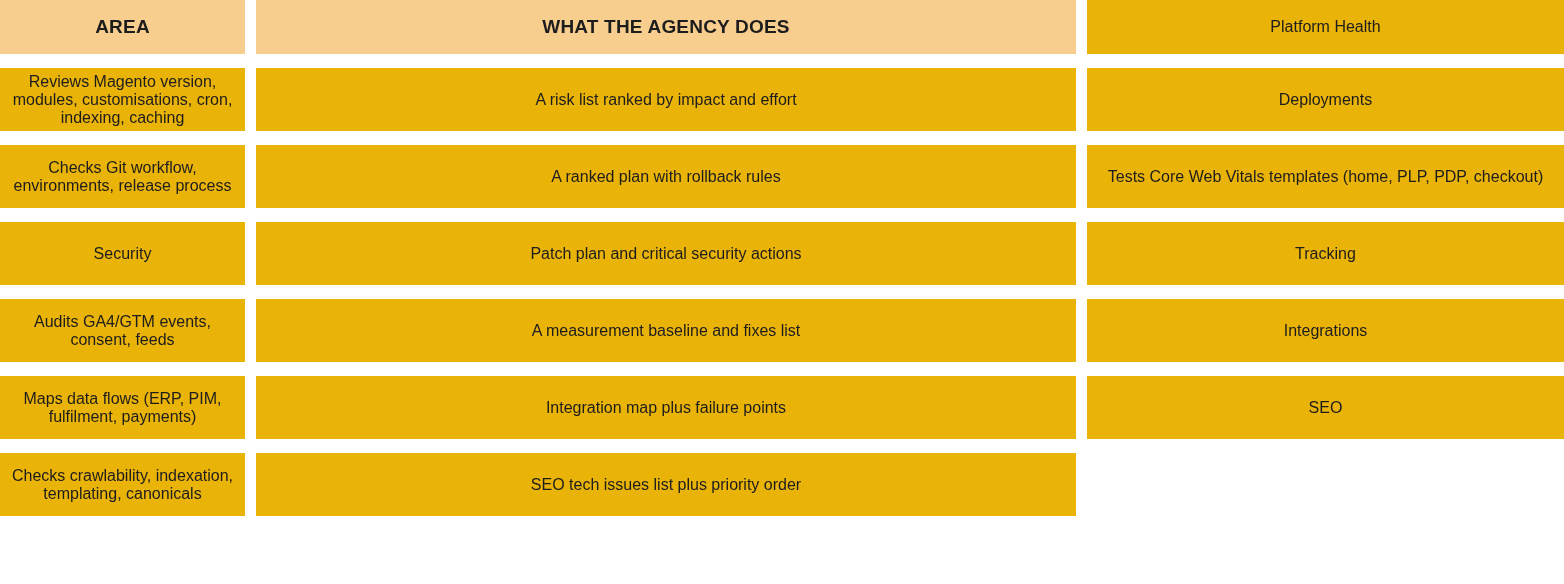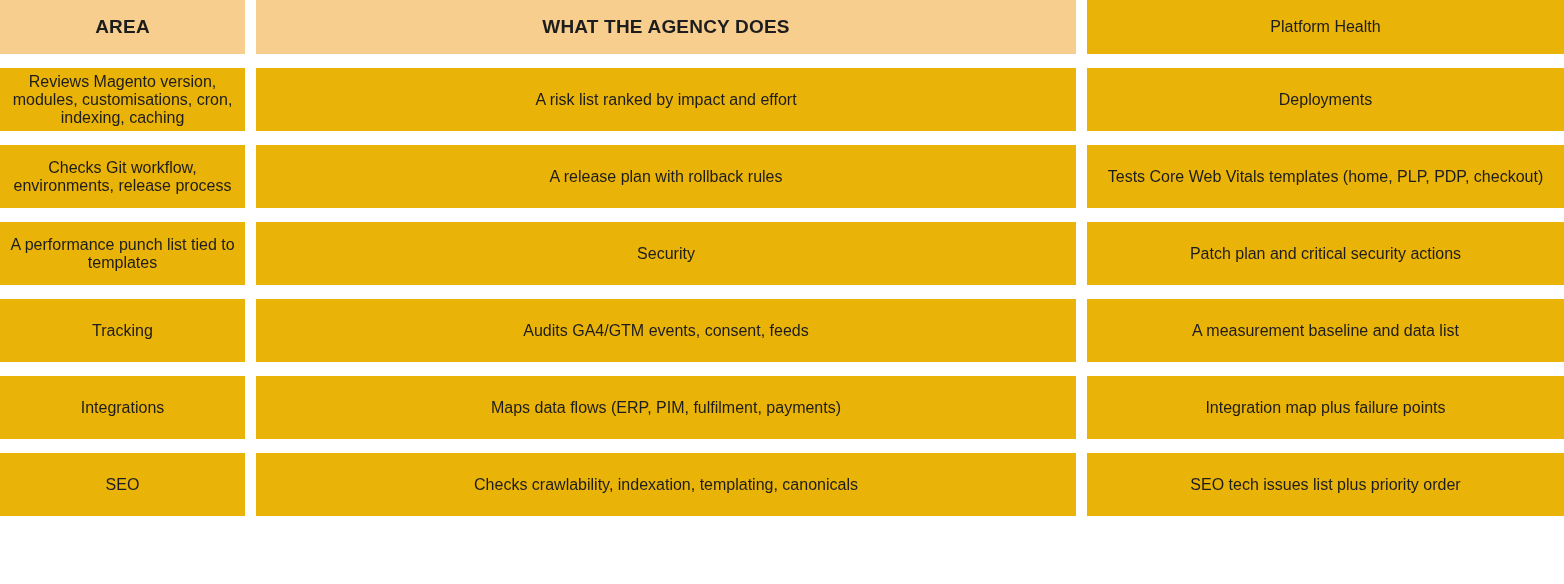--- a/index.html
+++ b/index.html
@@ -46,31 +46,30 @@
 
   <div class="cell header">AREA</div>
   <div class="cell header">WHAT THE AGENCY DOES</div>
 
   <div class="cell body">Platform Health</div>
   <div class="cell body">Reviews Magento version, modules, customisations, cron, indexing, caching</div>
   <div class="cell body">A risk list ranked by impact and effort</div>
 
   <div class="cell body">Deployments</div>
   <div class="cell body">Checks Git workflow, environments, release process</div>
-  <div class="cell body">A release plan with rollback rules</div>
+  <div class="cell body">A ranked plan with rollback rules</div>
 
   <div class="cell body">Tests Core Web Vitals templates (home, PLP, PDP, checkout)</div>
-  <div class="cell body">A performance punch list tied to templates</div>
 
   <div class="cell body">Security</div>
   <div class="cell body">Patch plan and critical security actions</div>
 
   <div class="cell body">Tracking</div>
   <div class="cell body">Audits GA4/GTM events, consent, feeds</div>
-  <div class="cell body">A measurement baseline and data list</div>
+  <div class="cell body">A measurement baseline and fixes list</div>
 
   <div class="cell body">Integrations</div>
   <div class="cell body">Maps data flows (ERP, PIM, fulfilment, payments)</div>
   <div class="cell body">Integration map plus failure points</div>
 
   <div class="cell body">SEO</div>
   <div class="cell body">Checks crawlability, indexation, templating, canonicals</div>
   <div class="cell body">SEO tech issues list plus priority order</div>
 
 </div>

